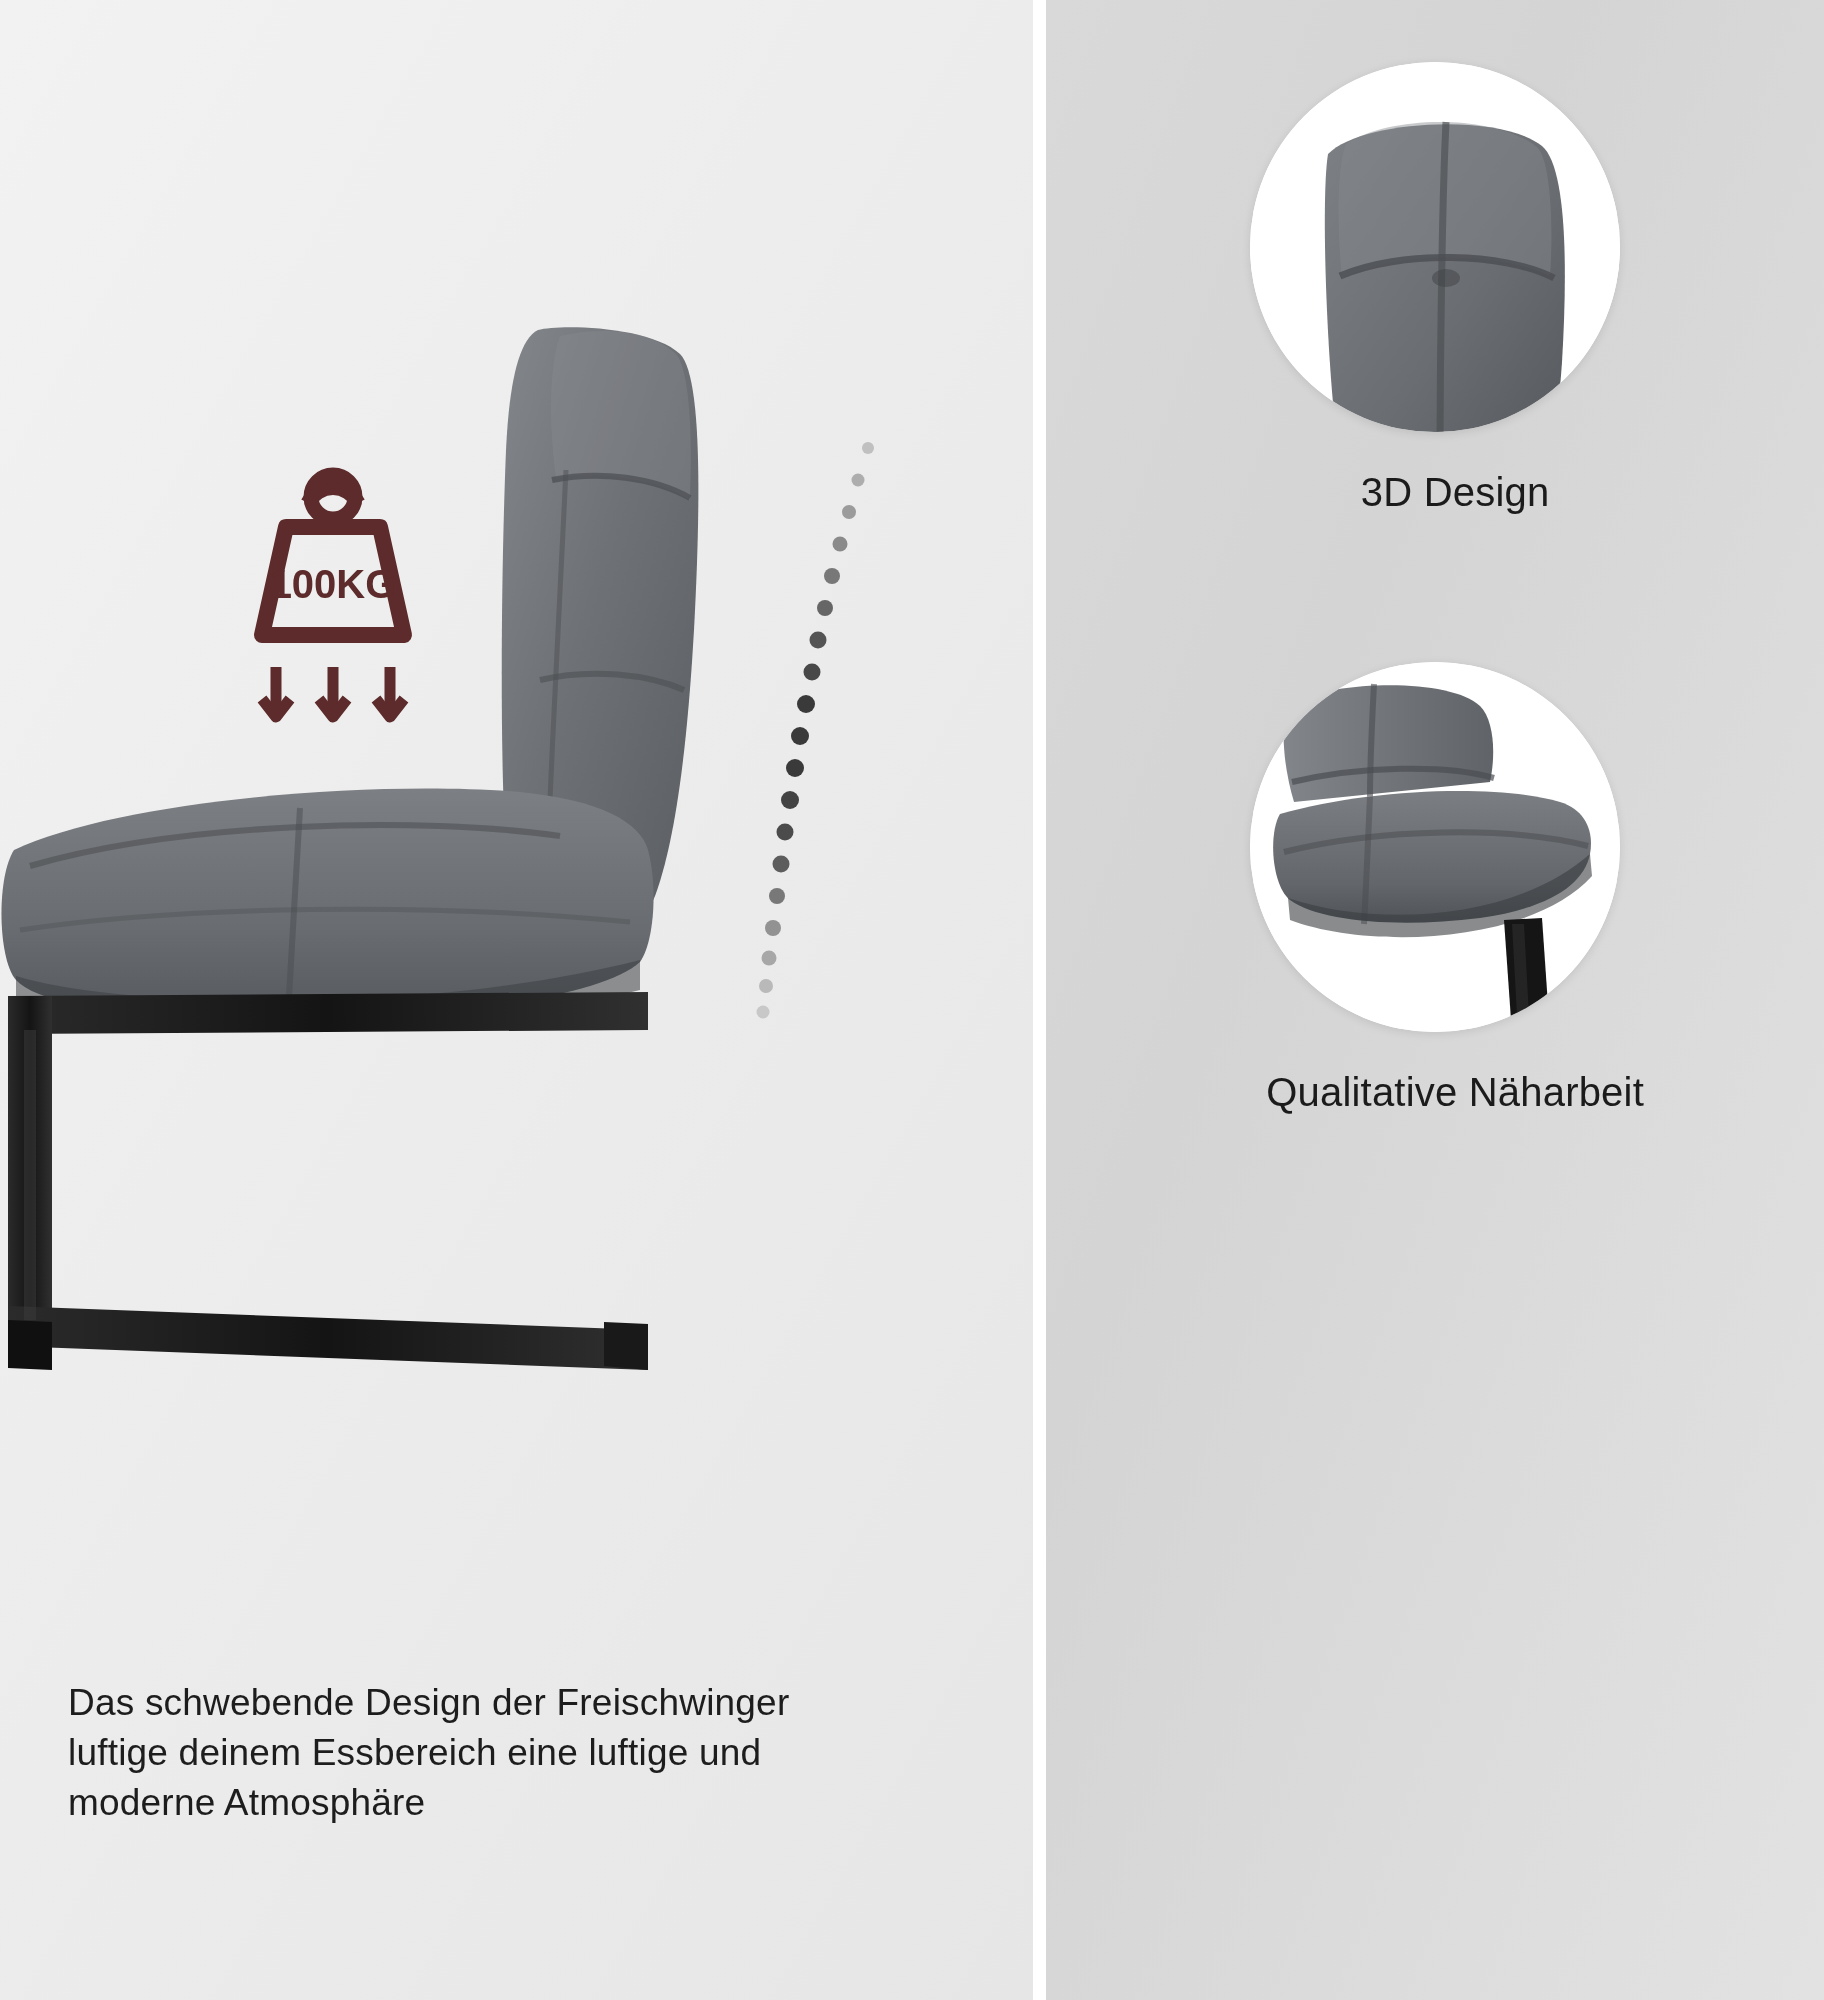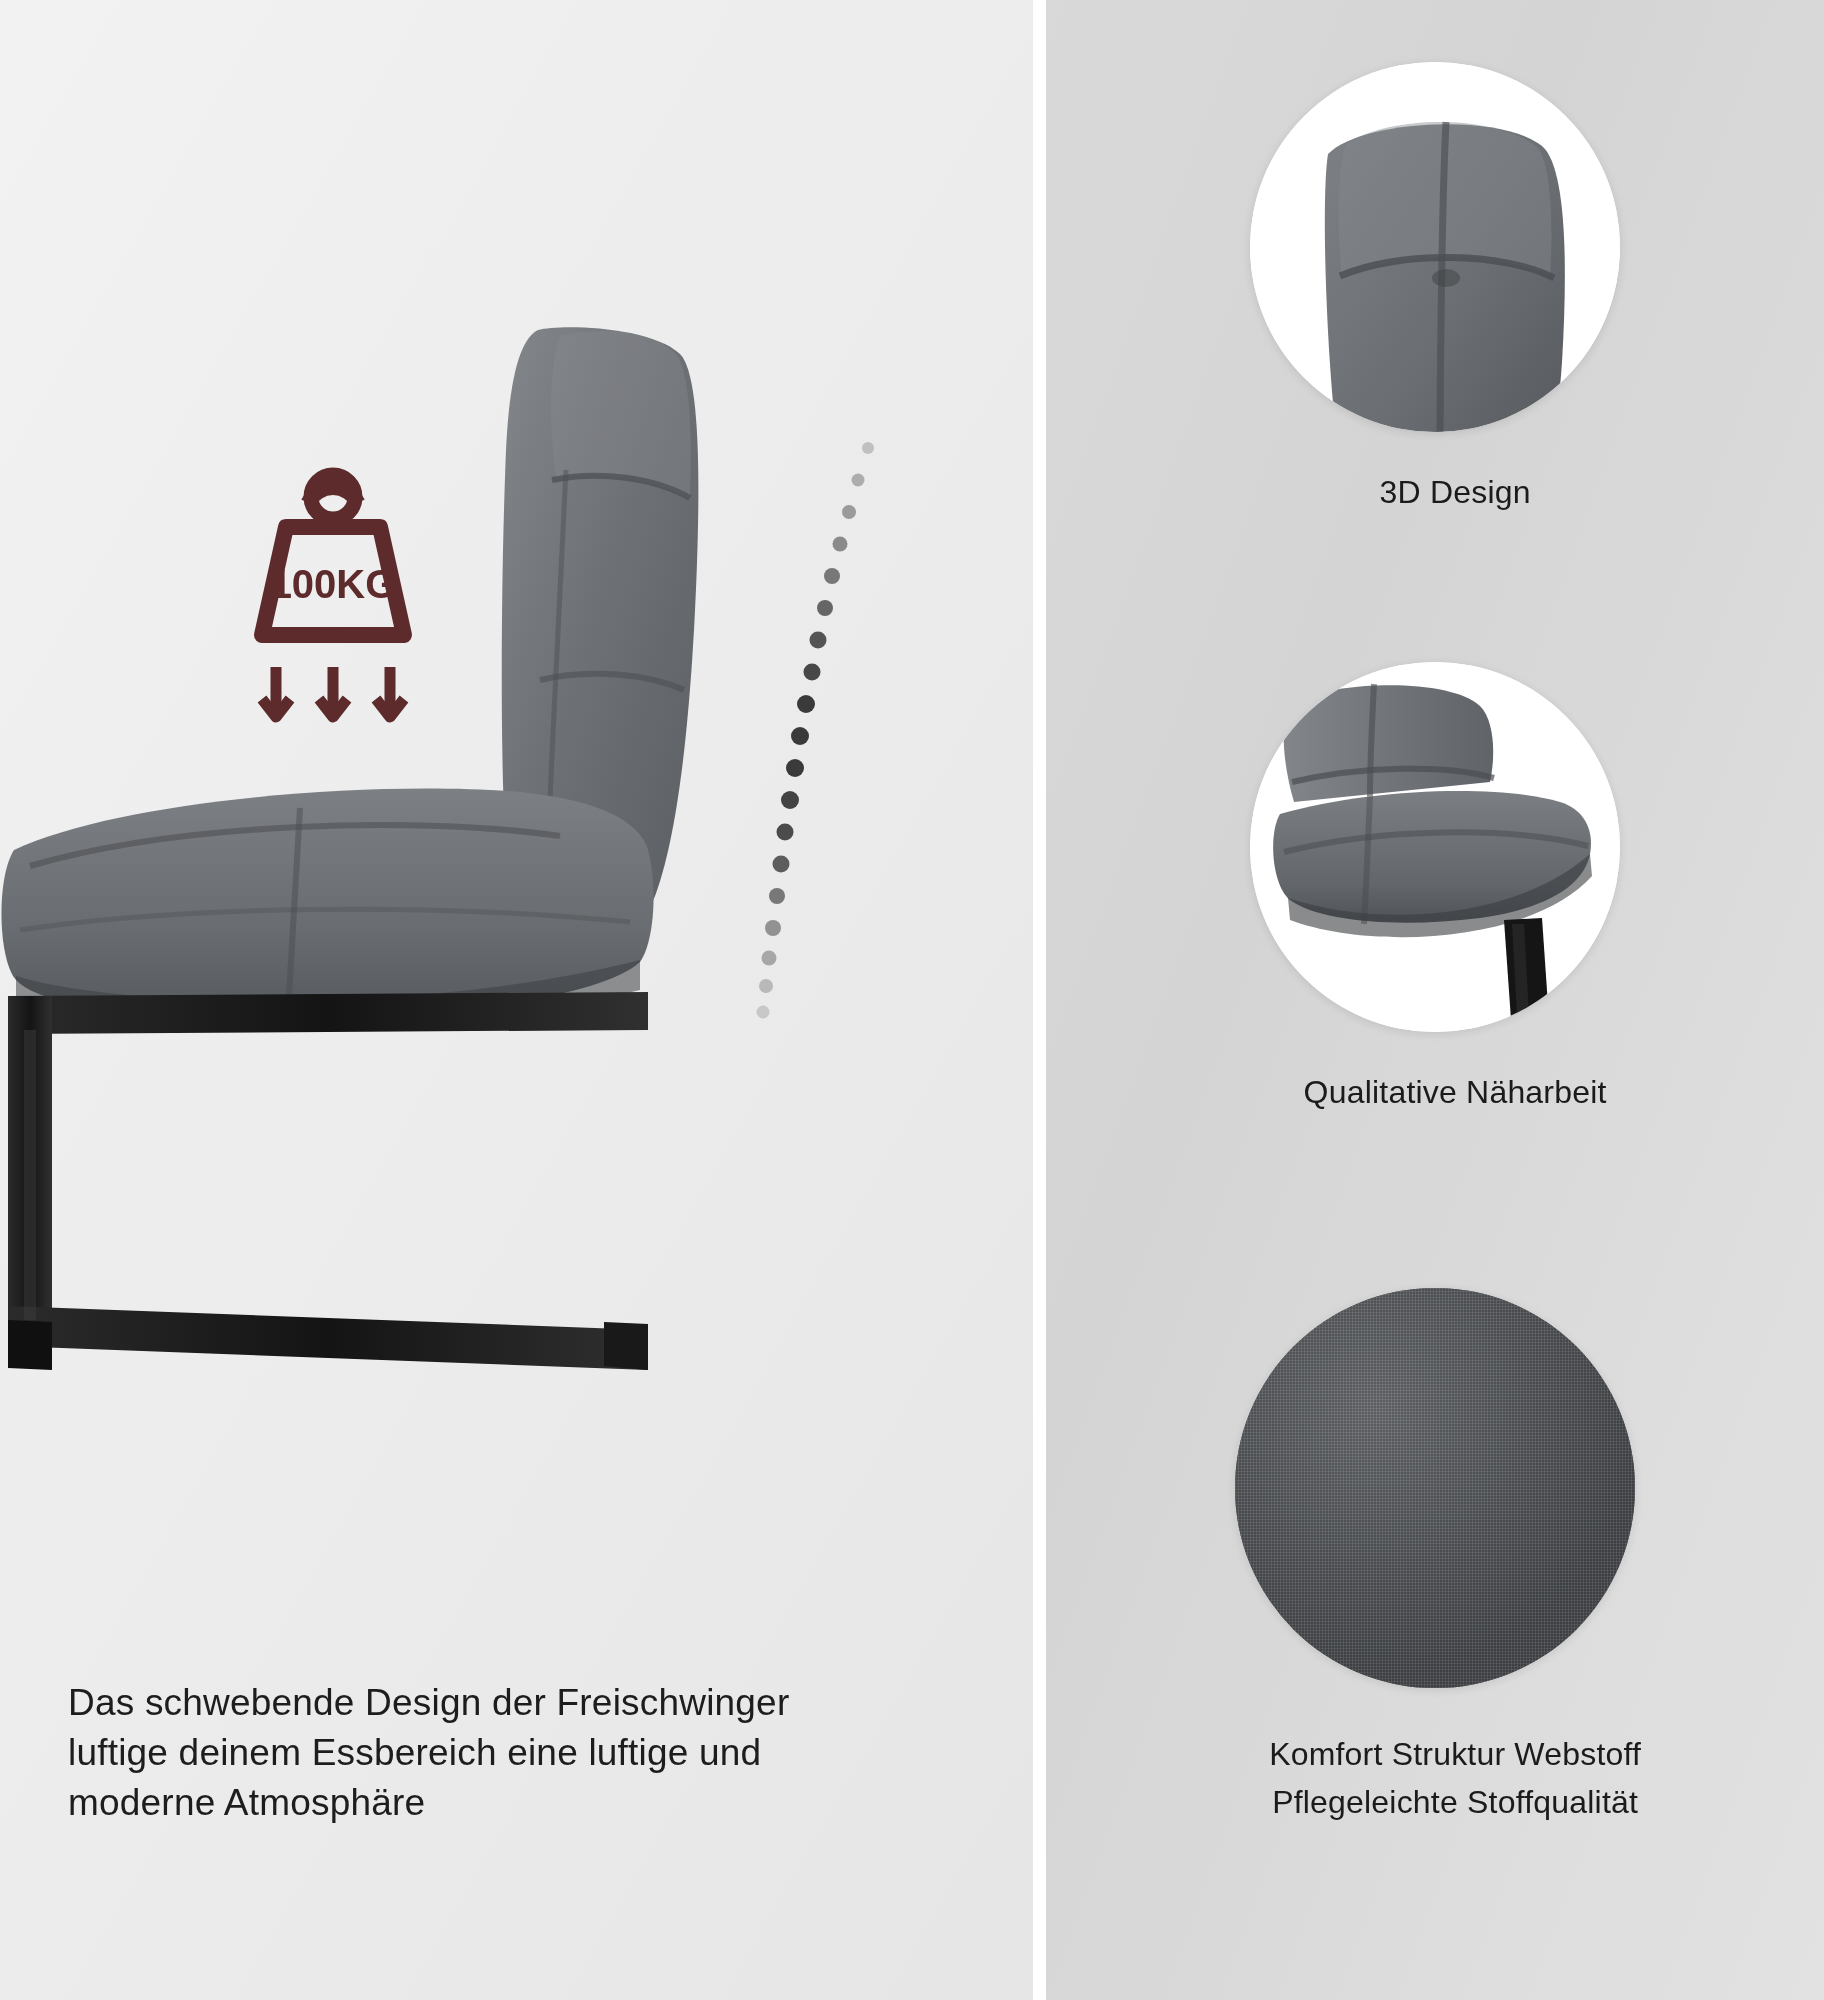--- a/index.html
+++ b/index.html
@@ -95,21 +95,21 @@
   }
   .circle {
     position: relative;
     border-radius: 50%;
     overflow: hidden;
     margin: 0 auto;
     box-shadow: 0 2px 10px rgba(0,0,0,0.10);
   }
   .feature-label {
     color: #1b1b1b;
-    font-size: 32px;
+    font-size: 40px;
     line-height: 48px;
     letter-spacing: 0.2px;
     padding-left: 40px;
   }
 
   
   .c1 { width: 370px; height: 370px; background: #ffffff; }
   .c2 { width: 370px; height: 370px; background: #ffffff; }
   .c3 { width: 400px; height: 400px; background: #5b5e62; }
 
@@ -288,22 +288,15 @@
 
           <path d="M38 236 C120 264 260 262 340 192 L342 214 C280 282 120 288 40 258 Z" fill="#3a3d41" opacity="0.6"></path>
 
           <path d="M254 258 L292 256 L300 372 L262 372 Z" fill="#151515"></path>
           <path d="M262 262 L274 262 L280 372 L268 372 Z" fill="#2e2e2e" opacity="0.6"></path>
         </svg>
       </div>
       <div class="feature-label" style="margin-top:36px;">Qualitative Näharbeit</div>
     </div>
 
-    <div class="feature" style="top:1288px;">
-      <div class="circle c3">
-        <div class="fabric"></div>
-      </div>
-      <div class="feature-label" style="margin-top:42px;">Komfort Struktur Webstoff</div>
-      <div class="feature-label">Pflegeleichte Stoffqualität</div>
-    </div>
 
   </div>
 </div>
 
 </body></html>

